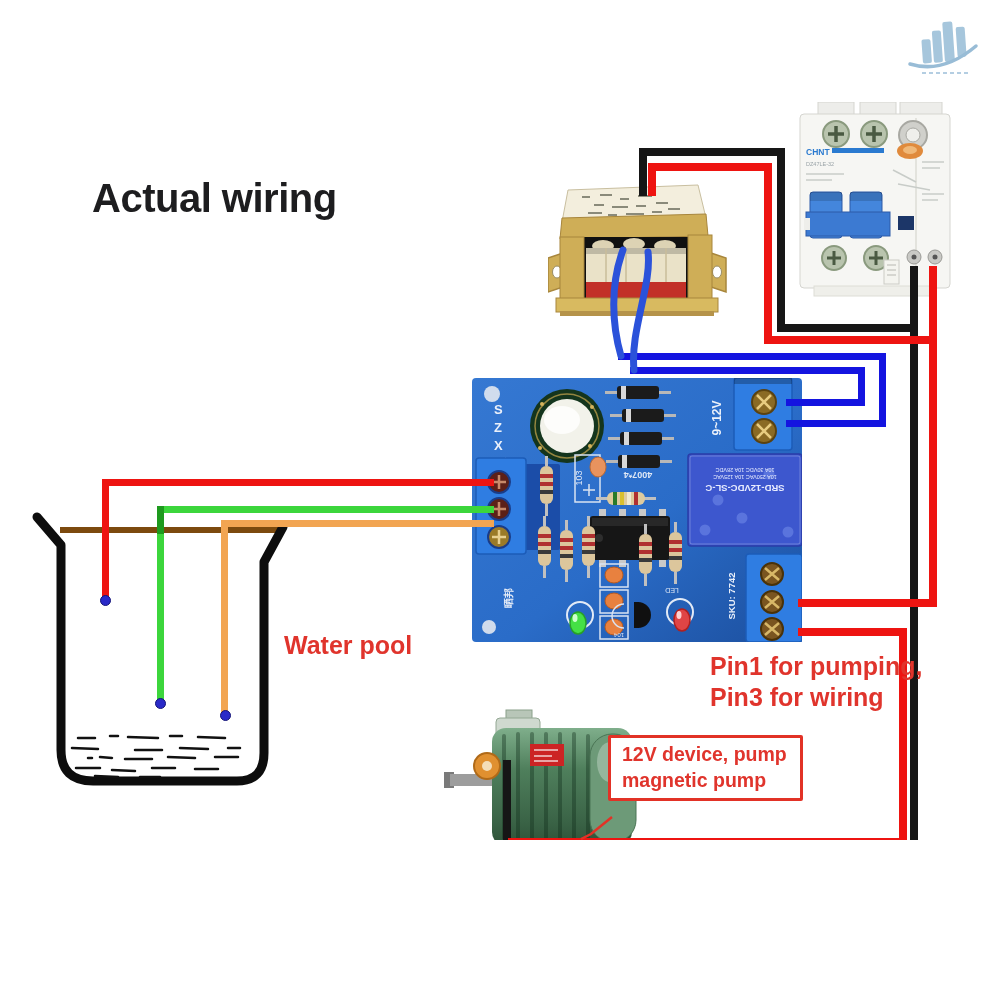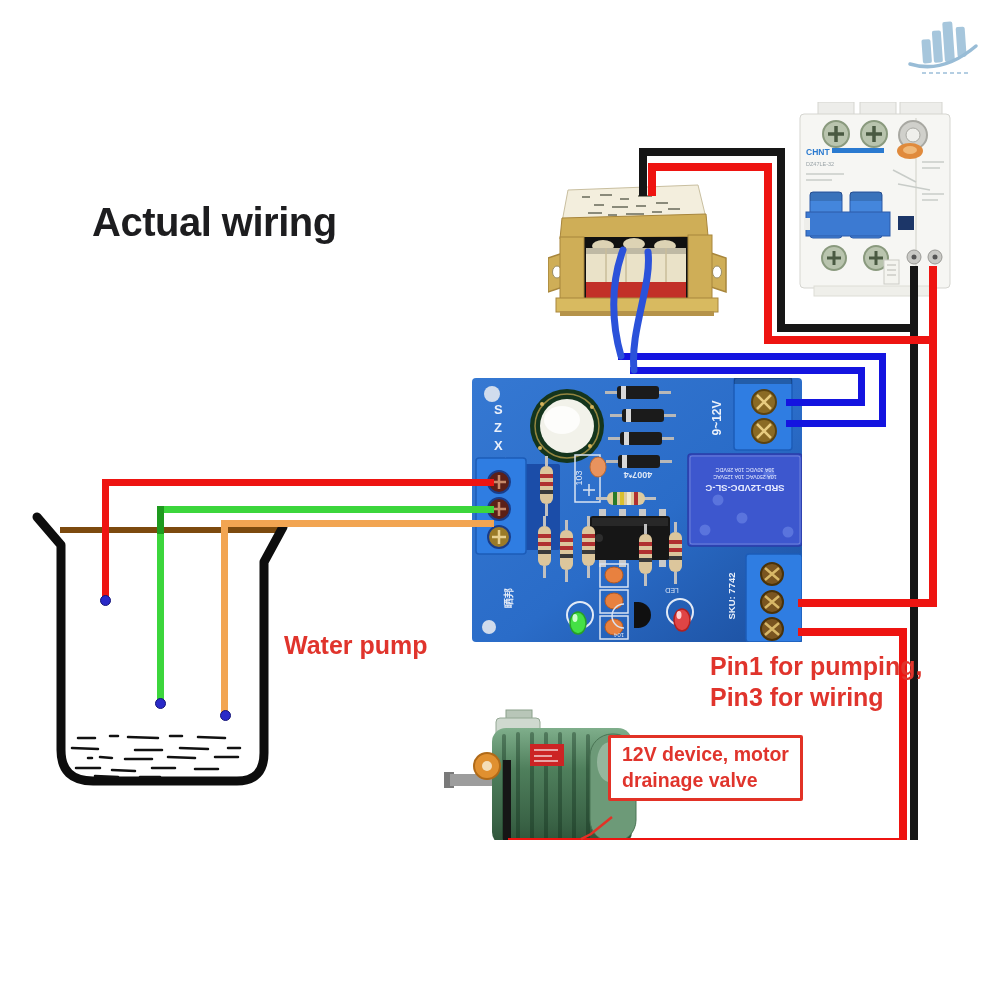--- a/index.html
+++ b/index.html
@@ -10,21 +10,21 @@
   .w.black{background:var(--wire-black);}
   .w.red{background:var(--wire-red);}
   .w.blue{background:var(--wire-blue);}
   .w.green{background:var(--wire-green);}
   .w.orange{background:var(--wire-orange);}
   .w.brown{background:var(--wire-brown);}
   .dot{position:absolute;width:11px;height:11px;border-radius:50%;
        background:var(--probe-dot);border:1px solid #141478;box-sizing:border-box;}
   .red-label{position:absolute;color:var(--label-red);font-weight:700;white-space:nowrap;}
   #title{position:absolute;left:92px;top:176px;font-size:40px;font-weight:700;
-         color:#1d1d1f;letter-spacing:-0.5px;margin-top:24px;}
+         color:#1d1d1f;letter-spacing:-0.5px;}
   #device-note{position:absolute;left:608px;top:735px;width:170px;background:#fff;
                border:3px solid var(--box-border);border-radius:2px;padding:3px 8px 5px 11px;
                color:var(--label-red);font-weight:700;font-size:19.5px;line-height:26px;}
   #gray-band{position:absolute;left:0;top:874px;width:1000px;height:10px;
              background:#eeeeee;opacity:.65;}
   svg text{font-family:"Liberation Sans",sans-serif;}
 </style>
 </head>
 <body>
 
@@ -440,23 +440,23 @@
   <div class="dot" style="left:155px;top:698px;"></div>
   <div class="dot" style="left:220px;top:710px;"></div>
 
   <svg class="abs" style="left:0;top:0;" width="1000" height="1000" viewBox="0 0 1000 1000">
     <path d="M 623 250 C 610 285 612 325 621 356" fill="none" stroke="#2b52da" stroke-width="7" stroke-linecap="round"></path>
     <path d="M 648 252 C 652 285 630 330 634 370" fill="none" stroke="#2b52da" stroke-width="7" stroke-linecap="round"></path>
     <path d="M 612 817 L 591 834 L 581 839" fill="none" stroke="#e23226" stroke-width="2.5"></path>
   </svg>
 
   <div id="title">Actual wiring</div>
-  <div class="red-label" style="left:284px;top:631px;font-size:25px;">Water pump</div>
+  <div class="red-label" style="left:284px;top:631px;font-size:25px;">Water pool</div>
   <div class="red-label" style="left:710px;top:651px;font-size:25px;line-height:31px;">
     <div>Pin1 for pumping,</div>
     <div>Pin3 for wiring</div>
   </div>
   <div id="device-note">
-    <div>12V device, motor</div>
-    <div>drainage valve</div>
+    <div>12V device, pump</div>
+    <div>magnetic pump</div>
   </div>
 
 </div>
 
 </body></html>

